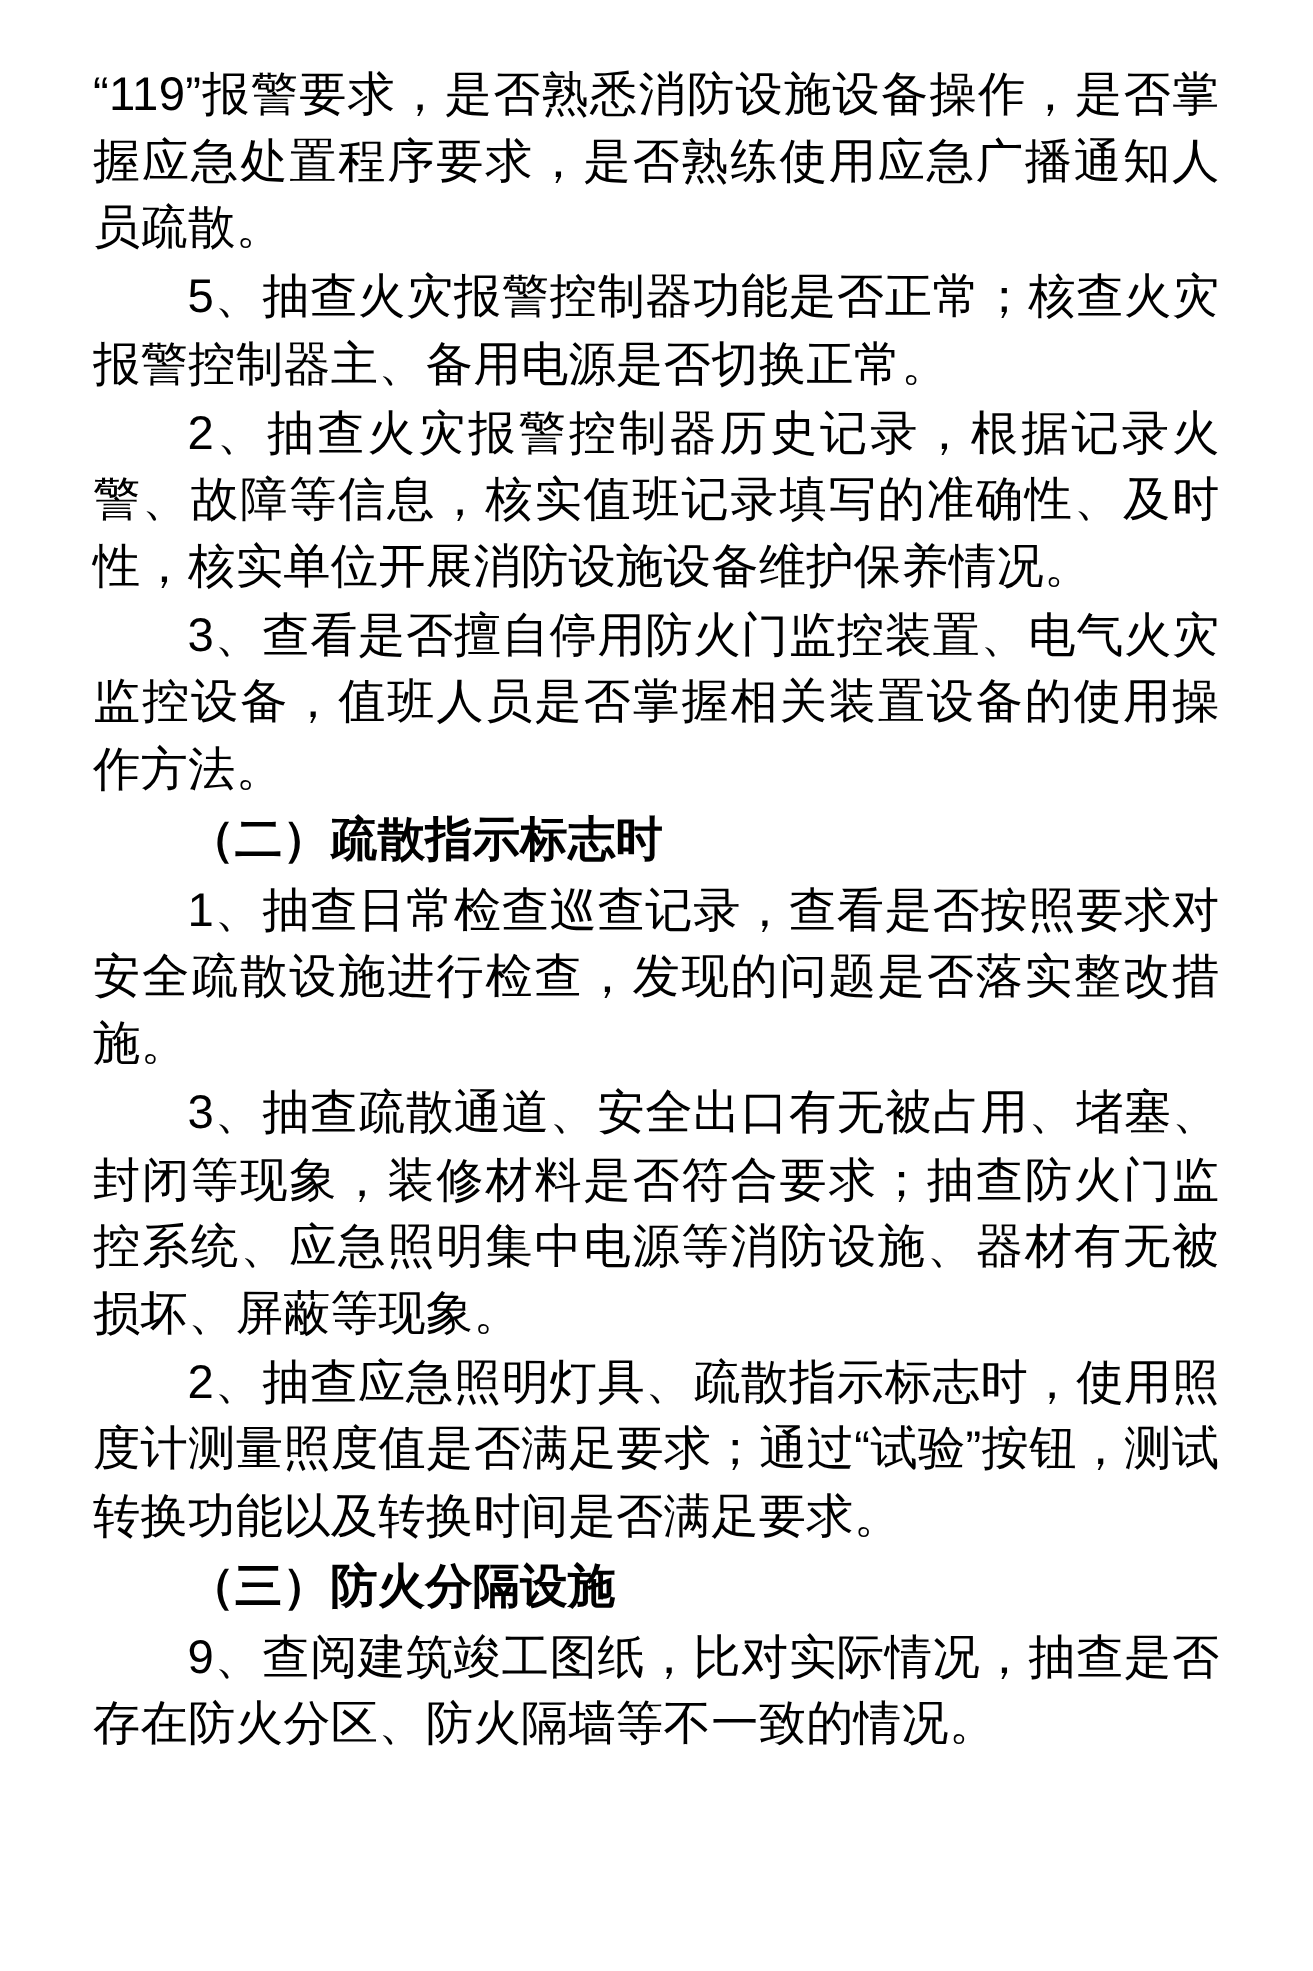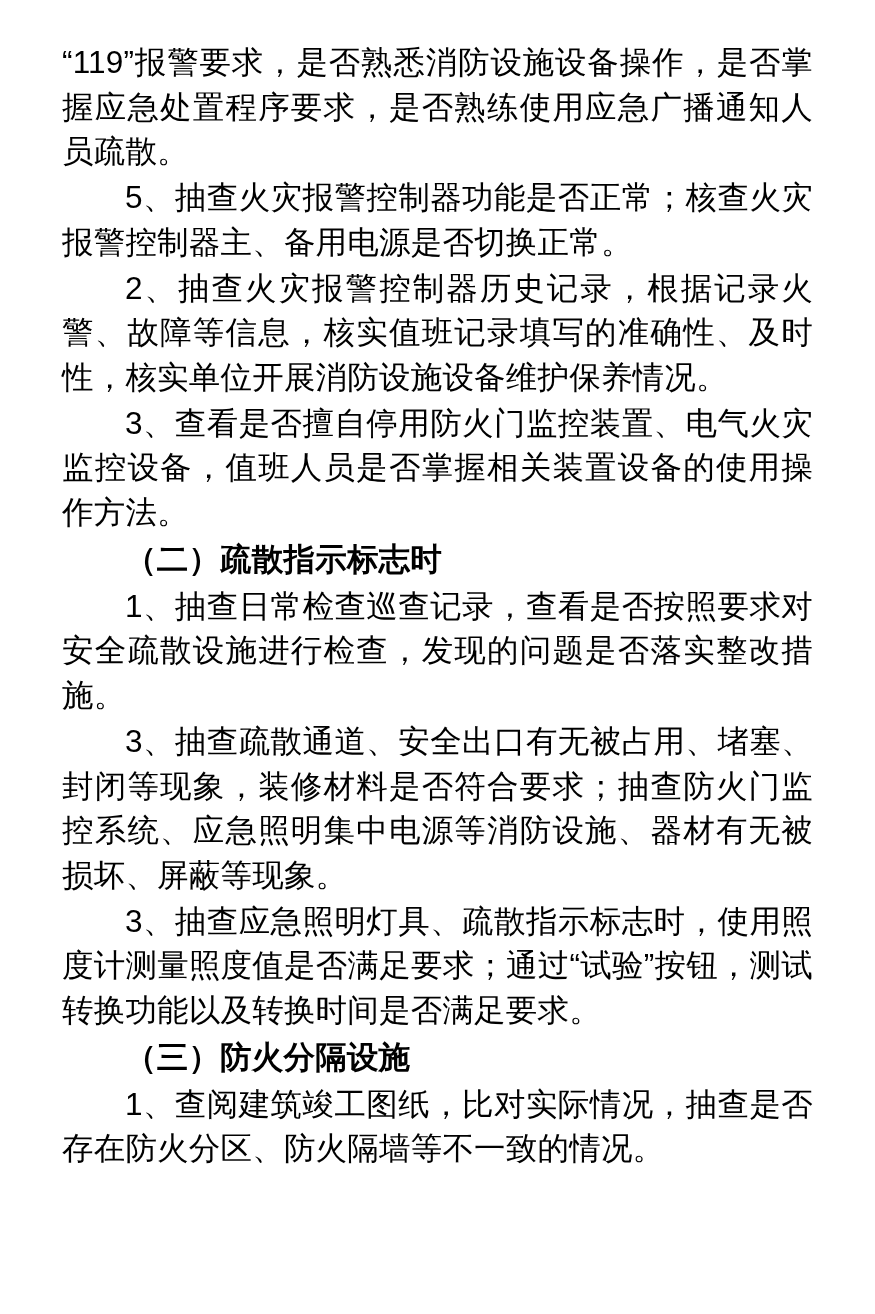--- a/index.html
+++ b/index.html
@@ -58,21 +58,21 @@
     <p class="para">2、抽查火灾报警控制器历史记录，根据记录火警、故障等信息，核实值班记录填写的准确性、及时性，核实单位开展消防设施设备维护保养情况。</p>
 
     <p class="para">3、查看是否擅自停用防火门监控装置、电气火灾监控设备，值班人员是否掌握相关装置设备的使用操作方法。</p>
 
     <p class="heading">（二）疏散指示标志时</p>
 
     <p class="para">1、抽查日常检查巡查记录，查看是否按照要求对安全疏散设施进行检查，发现的问题是否落实整改措施。</p>
 
     <p class="para">3、抽查疏散通道、安全出口有无被占用、堵塞、封闭等现象，装修材料是否符合要求；抽查防火门监控系统、应急照明集中电源等消防设施、器材有无被损坏、屏蔽等现象。</p>
 
-    <p class="para">3、抽查应急照明灯具、疏散指示标志时，使用照度计测量照度值是否满足要求；通过“试验”按钮，测试转换功能以及转换时间是否满足要求。</p>
+    <p class="para">2、抽查应急照明灯具、疏散指示标志时，使用照度计测量照度值是否满足要求；通过“试验”按钮，测试转换功能以及转换时间是否满足要求。</p>
 
 
     <p class="heading">（三）防火分隔设施</p>
 
-    <p class="para">1、查阅建筑竣工图纸，比对实际情况，抽查是否存在防火分区、防火隔墙等不一致的情况。</p>
+    <p class="para">9、查阅建筑竣工图纸，比对实际情况，抽查是否存在防火分区、防火隔墙等不一致的情况。</p>
 
   </div>
 </div>
 
 </body></html>

